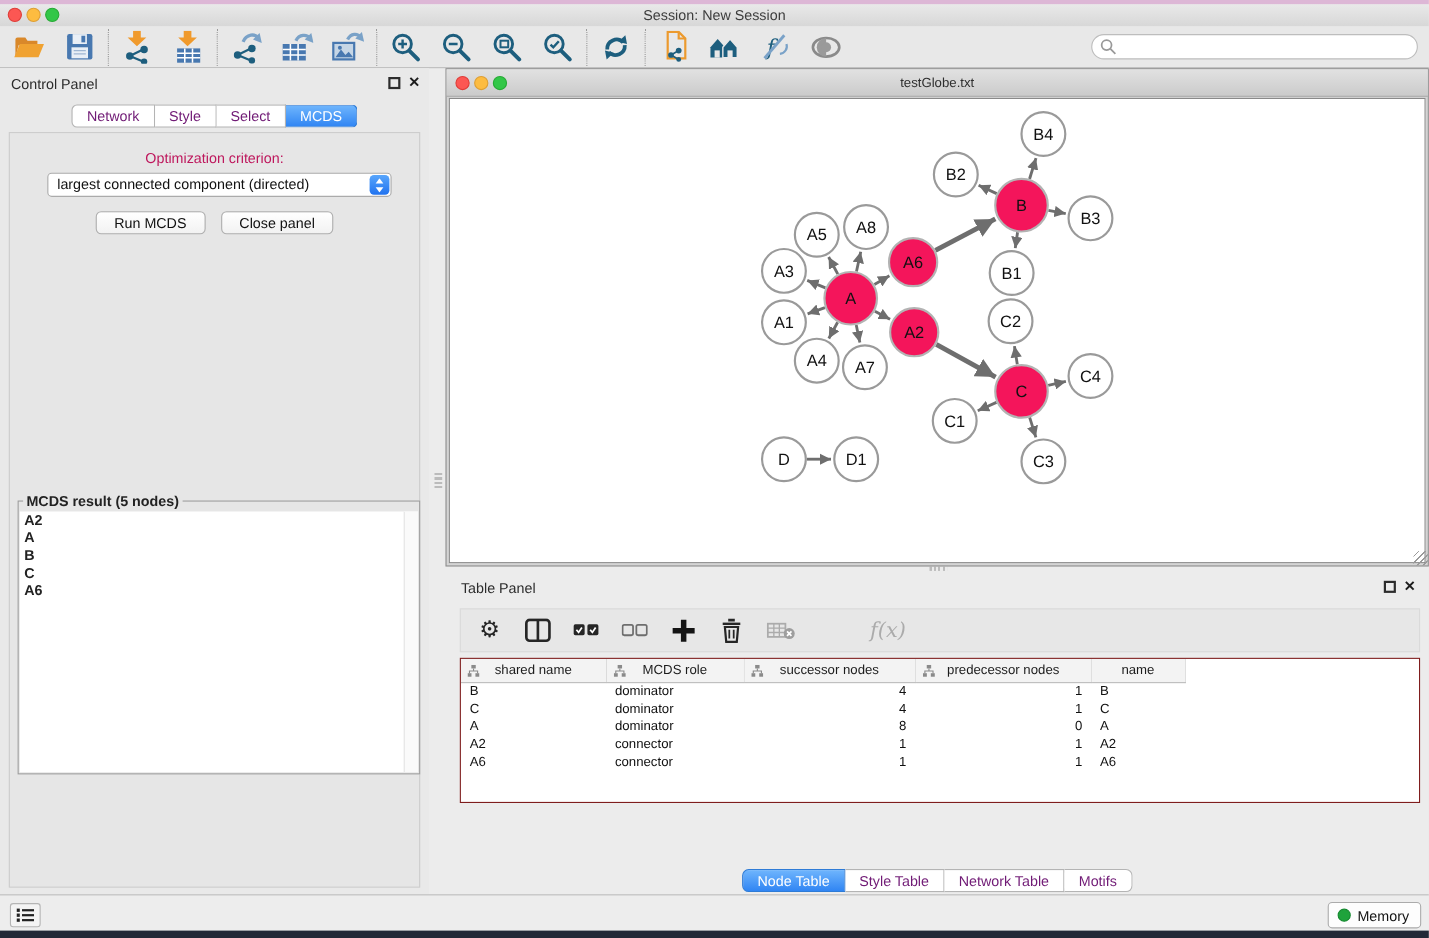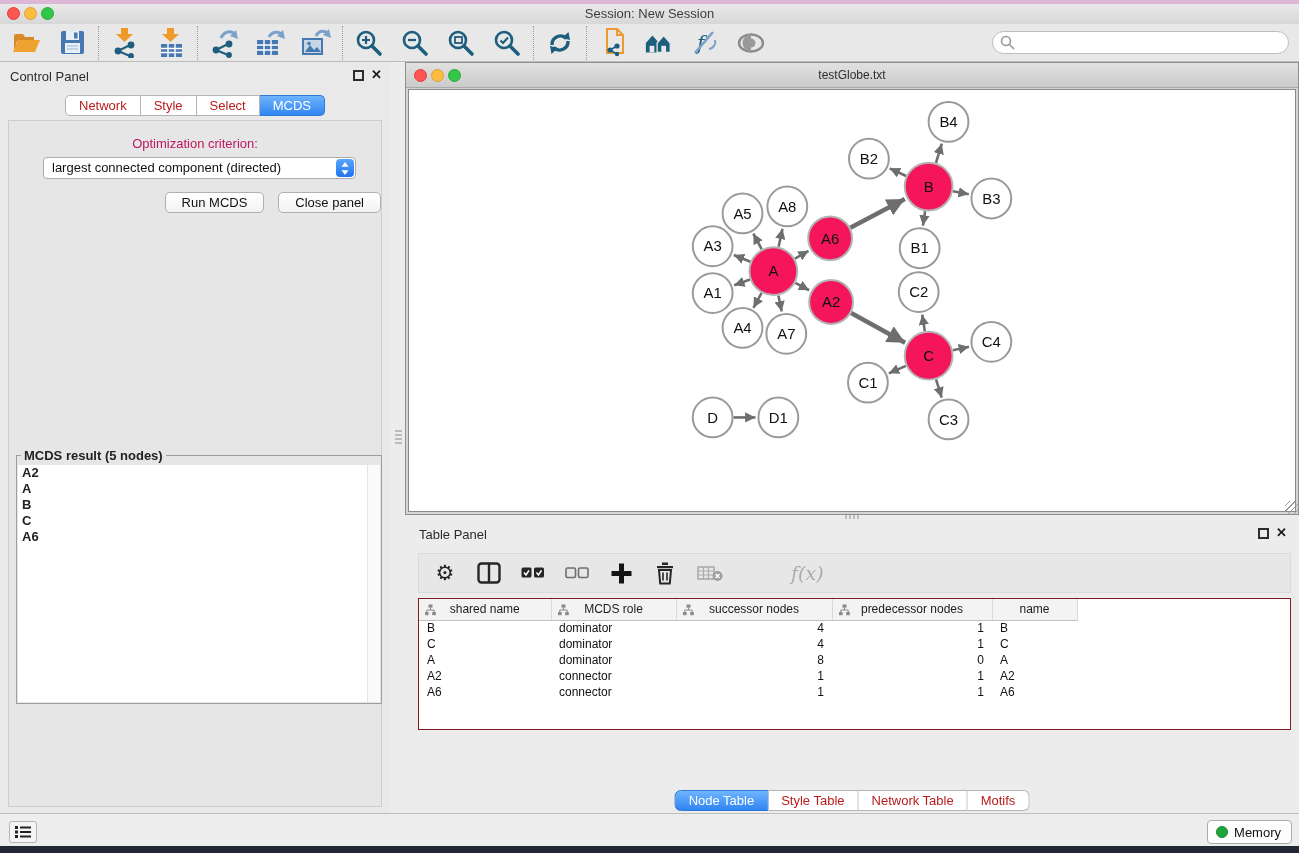--- a/index.html
+++ b/index.html
@@ -31,34 +31,34 @@
   .control-panel { position:absolute; left:0; top:62px; width:390px; height:751px; background:#E9E9E9; }
   .panel-header { position:relative; height:28px; }
   .panel-title { position:absolute; left:10px; top:7px; font-size:13px; color:#2c2c2c; }
   .float-btn { position:absolute; top:8px; width:11px; height:11px; border:2px solid #2c2c2c; }
   .close-btn { position:absolute; top:5px; font-size:13px; font-weight:bold; color:#1c1c1c; }
   .control-panel .float-btn { right:26px; } .control-panel .close-btn { right:8px; }
 
   .seg-tabs { display:flex; }
   .cp-tabs { position:absolute; top:33px; left:50%; transform:translateX(-50%); }
   .seg-tab { height:21px; line-height:20px; padding:0 13px; font-size:13px; background:#fff;
-             border:1px solid #B4B4B4; border-left:none; color:#b91c1c; }
+             border:1px solid #B4B4B4; border-left:none; color:#701a75; }
   .seg-tab:first-child { border-left:1px solid #B4B4B4; border-radius:5px 0 0 5px; }
   .seg-tab:last-child { border-radius:0 5px 5px 0; }
   .seg-tab.selected { background:linear-gradient(#6FB5FD,#3085F3); border-color:#2E7BD6; color:#fff; }
 
   .cp-inner { position:absolute; left:8px; top:58px; width:374px; height:687px;
               border:1px solid #CDCDCD; background:#E6E6E6; }
   .opt-label { text-align:center; margin-top:15px; font-size:13px; color:#be185d; }
   .criterion { position:absolute; left:34px; top:36px; width:313px; height:22px; background:#fff;
                border:1px solid #ABABAB; border-radius:4px; font-size:13px; line-height:20px;
                padding-left:8px; color:#111; }
   .stepper { position:absolute; right:1px; top:1px; width:18px; height:18px; border-radius:4px;
              background:linear-gradient(#58A6FC,#2173EF); display:flex; align-items:center; justify-content:center; }
-  .btn-row { position:absolute; left:0; top:71px; width:100%; display:flex; justify-content:flex-end; gap:14px; }
+  .btn-row { position:absolute; left:0; top:71px; width:100%; display:flex; justify-content:center; gap:14px; }
   .mac-btn { height:21px; padding:0 16px; background:linear-gradient(#FFFFFF,#F2F2F2);
              border:1px solid #B0B0B0; border-radius:5px; font-size:13px; color:#111; }
 
   .mcds-fieldset { position:absolute; left:16px; top:393px; width:366px; height:249px;
                    border:1px solid #9e9e9e; background:#E6E6E6;font-weight:bold; }
   .mcds-legend { position:absolute; left:4px; top:-8px; background:#E6E6E6; padding:0 3px; font-size:13px; }
   .mcds-list { position:absolute; left:1px; top:9px; right:1px; bottom:1px; background:#fff; overflow:hidden; }
   .mcds-item { font-size:13px; line-height:16px; padding-left:4px; }
   .list-scroll { position:absolute; right:0; top:0; bottom:0; width:13px; background:#FAFAFA; border-left:1px solid #E4E4E4; }
 

